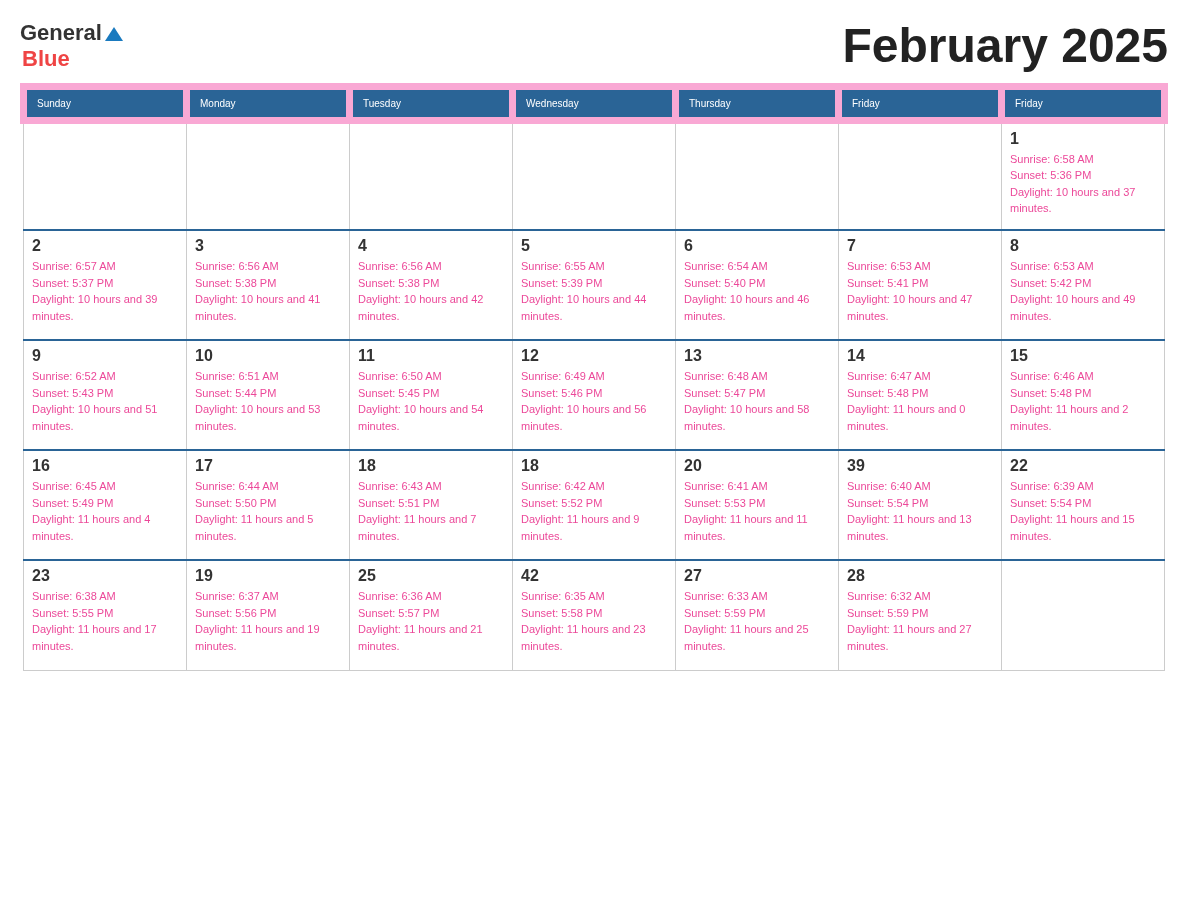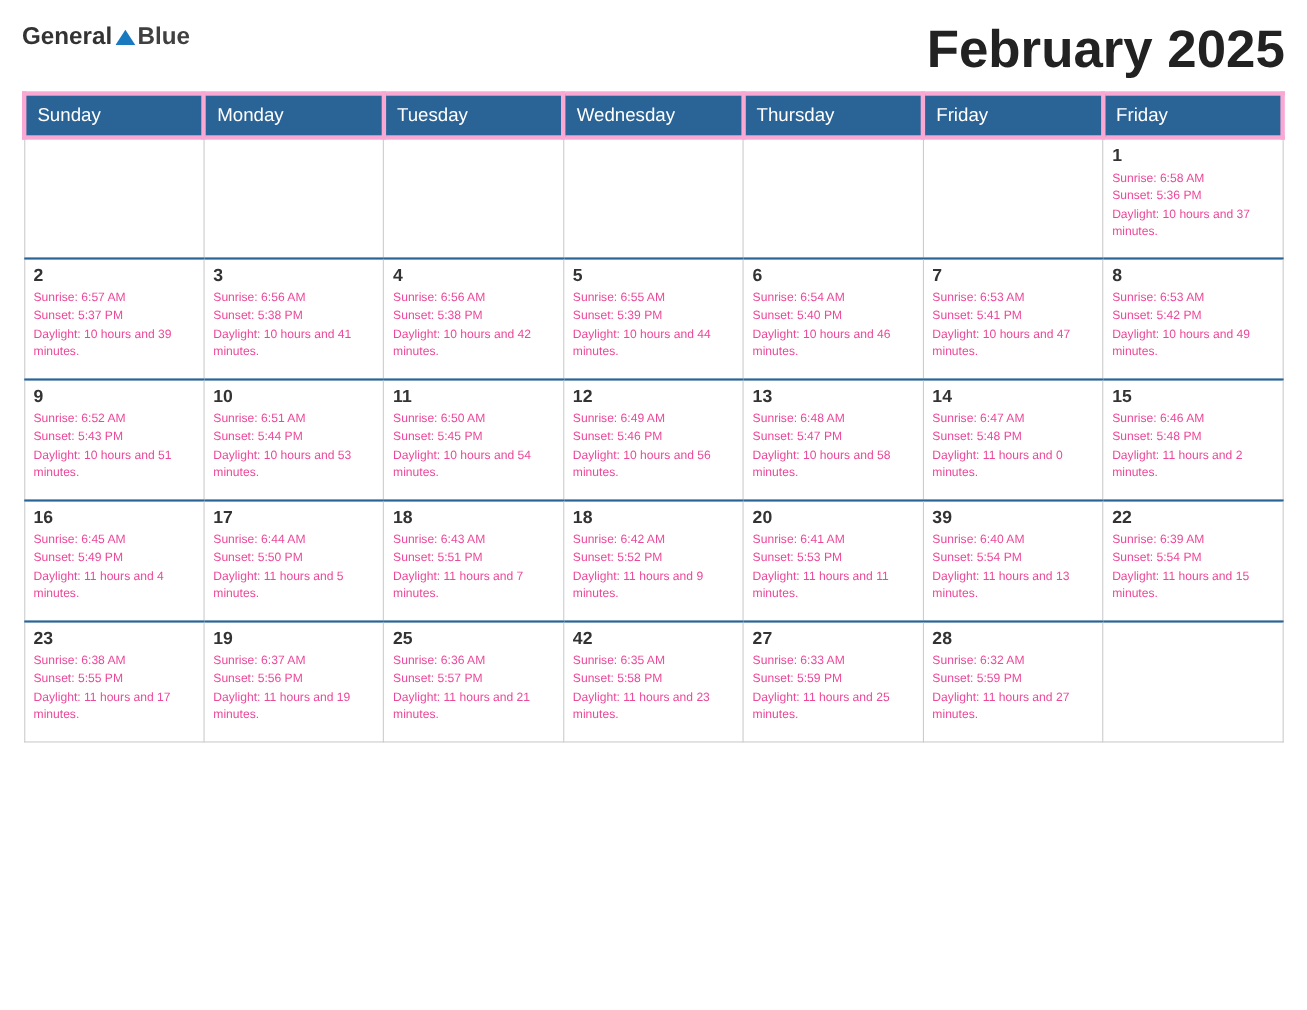--- a/index.html
+++ b/index.html
@@ -17,21 +17,21 @@
       margin-bottom: 10px;
     }
     .logo {
       display: flex;
       align-items: center;
       font-size: 22px;
       font-weight: bold;
       color: #333;
     }
     .logo-general { color: #333; }
-    .logo-blue { color: #404040; }
+    .logo-blue { color: #ef4444; }
     .title-block { text-align: right; }
     .month-title {
       font-size: 48px;
       font-weight: bold;
       color: #222;
       line-height: 1.1;
     }
     .location {
       font-size: 20px;
       color: #444;
@@ -40,23 +40,23 @@
     .calendar {
       width: 100%;
       border-collapse: collapse;
       border: 1px solid #999;
     }
     .calendar th {
       background-color: #2a6496;
       color: #fff;
       text-align: left;
       padding: 8px 10px;
-      font-size: 17px;
+      font-size: 10px;
       font-weight: normal;
-      border: 4px solid #f9a8d4;
+      border: 7px solid #f9a8d4;
       margin-left: 40px;
     }
     .calendar td {
       vertical-align: top;
       padding: 6px 8px;
       border: 1px solid #ccc;
       width: 14.28%;
       min-height: 110px;
       height: 110px;
     }
@@ -75,21 +75,21 @@
     .empty-cell { background: #fff; }
     .row-divider td {
       border-top: 2px solid #2a6496;
     }
   </style>
 </head>
 <body>
 
 <div class="header">
   <div class="logo">
-    <div style="display:flex; flex-direction:row; align-items:flex-start;">
+    <div style="display:flex; flex-direction:column; align-items:flex-start;">
       <div style="display:flex; align-items:center;">
         <span class="logo-general">General</span>
         <svg width="18" height="18" viewBox="0 0 18 18" style="margin-left:3px; margin-top:2px;">
           <polygon points="9,2 18,16 0,16" fill="#1a7abf"></polygon>
         </svg>
       </div>
       <span class="logo-blue" style="font-size:22px; font-weight:bold; margin-left:2px;">Blue</span>
     </div>
   </div>
   <div class="title-block">

